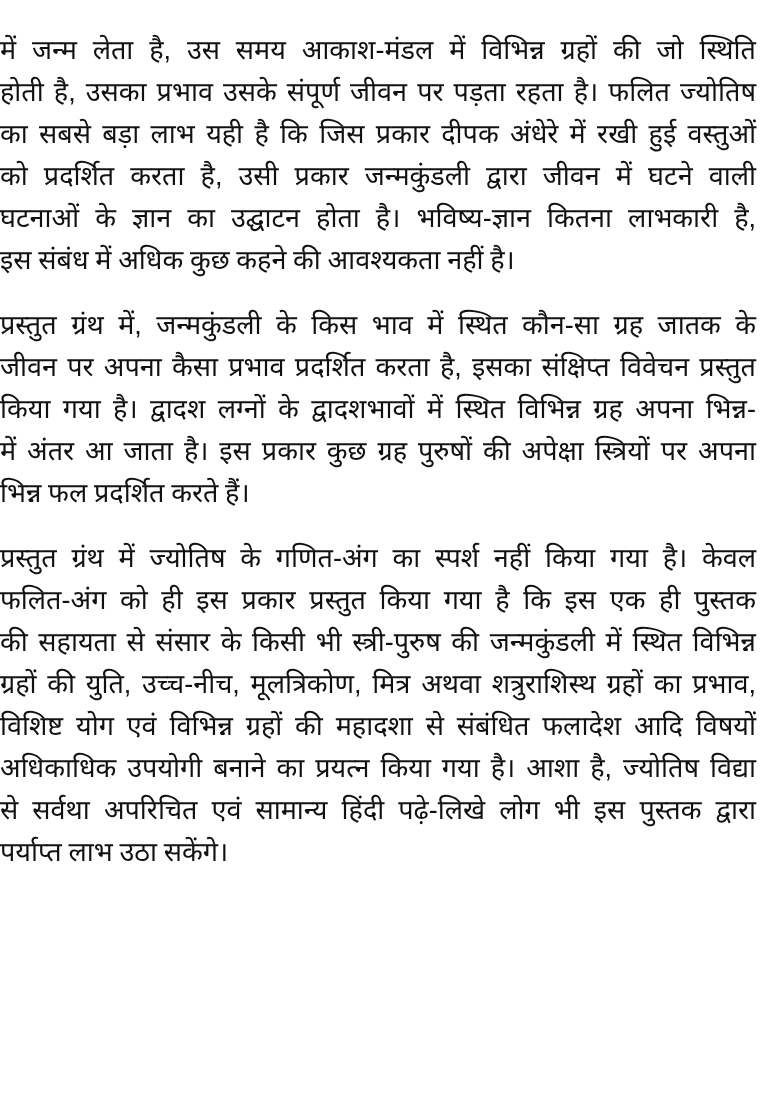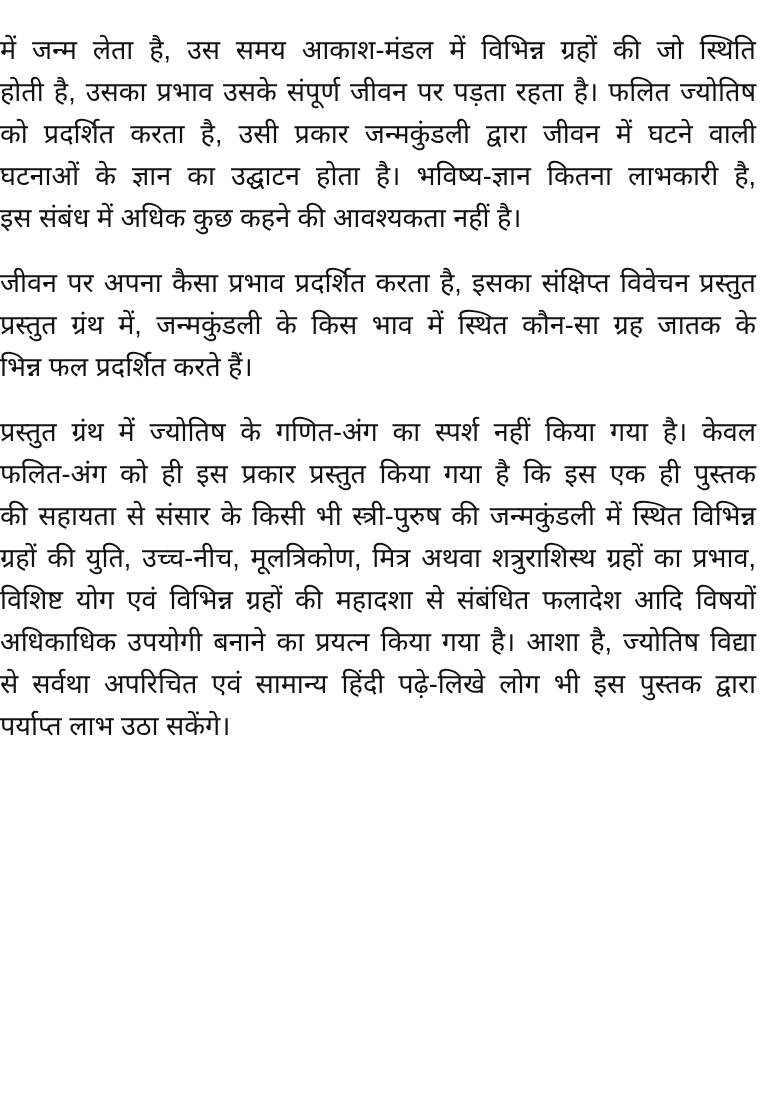--- a/index.html
+++ b/index.html
@@ -30,38 +30,42 @@
       font-family: "Liberation Sans", "DejaVu Sans", sans-serif;
       font-size: 27px;
       text-align: justify;
       text-align-last: justify;
       white-space: nowrap;
       overflow: visible;
       letter-spacing: 0px;
     }
     .line.last {
       text-align-last: left;
+      font-family: Liberation Serif, serif;
     }
   </style>
 </head>
 <body>
 
 <div class="page">
 
   <div class="para">
     <span class="line">में जन्म लेता है, उस समय आकाश-मंडल में विभिन्न ग्रहों की जो स्थिति</span>
     <span class="line">होती है, उसका प्रभाव उसके संपूर्ण जीवन पर पड़ता रहता है। फलित ज्योतिष</span>
+    <span class="line">का सबसे बड़ा लाभ यही है कि जिस प्रकार दीपक अंधेरे में रखी हुई वस्तुओं</span>
     <span class="line">को प्रदर्शित करता है, उसी प्रकार जन्मकुंडली द्वारा जीवन में घटने वाली</span>
     <span class="line">घटनाओं के ज्ञान का उद्घाटन होता है।  भविष्य-ज्ञान कितना लाभकारी है,</span>
     <span class="line last">इस संबंध में अधिक कुछ कहने की आवश्यकता नहीं है।</span>
   </div>
 
   <div class="para">
+    <span class="line">प्रस्तुत ग्रंथ में, जन्मकुंडली के किस भाव में स्थित कौन-सा ग्रह जातक के</span>
     <span class="line">जीवन पर अपना कैसा प्रभाव प्रदर्शित करता है, इसका संक्षिप्त विवेचन प्रस्तुत</span>
-    <span class="line">प्रस्तुत ग्रंथ में, जन्मकुंडली के किस भाव में स्थित कौन-सा ग्रह जातक के</span>
+    <span class="line">किया गया है। द्वादश लग्नों के द्वादशभावों में स्थित विभिन्न ग्रह अपना भिन्न-</span>
+    <span class="line">में अंतर आ जाता है। इस प्रकार कुछ ग्रह पुरुषों की अपेक्षा स्त्रियों पर अपना</span>
     <span class="line last">भिन्न फल प्रदर्शित करते हैं।</span>
   </div>
 
   <div class="para">
     <span class="line">प्रस्तुत ग्रंथ में ज्योतिष के गणित-अंग का स्पर्श नहीं किया गया है। केवल</span>
     <span class="line">फलित-अंग को ही इस प्रकार प्रस्तुत किया गया है कि इस एक ही पुस्तक</span>
     <span class="line">की सहायता से संसार के किसी भी स्त्री-पुरुष की जन्मकुंडली में स्थित विभिन्न</span>
     <span class="line">ग्रहों की युति, उच्च-नीच, मूलत्रिकोण, मित्र अथवा शत्रुराशिस्थ ग्रहों का प्रभाव,</span>
     <span class="line">विशिष्ट योग एवं विभिन्न ग्रहों की महादशा से संबंधित फलादेश आदि विषयों</span>
     <span class="line">अधिकाधिक उपयोगी बनाने का प्रयत्न किया गया है। आशा है, ज्योतिष विद्या</span>

